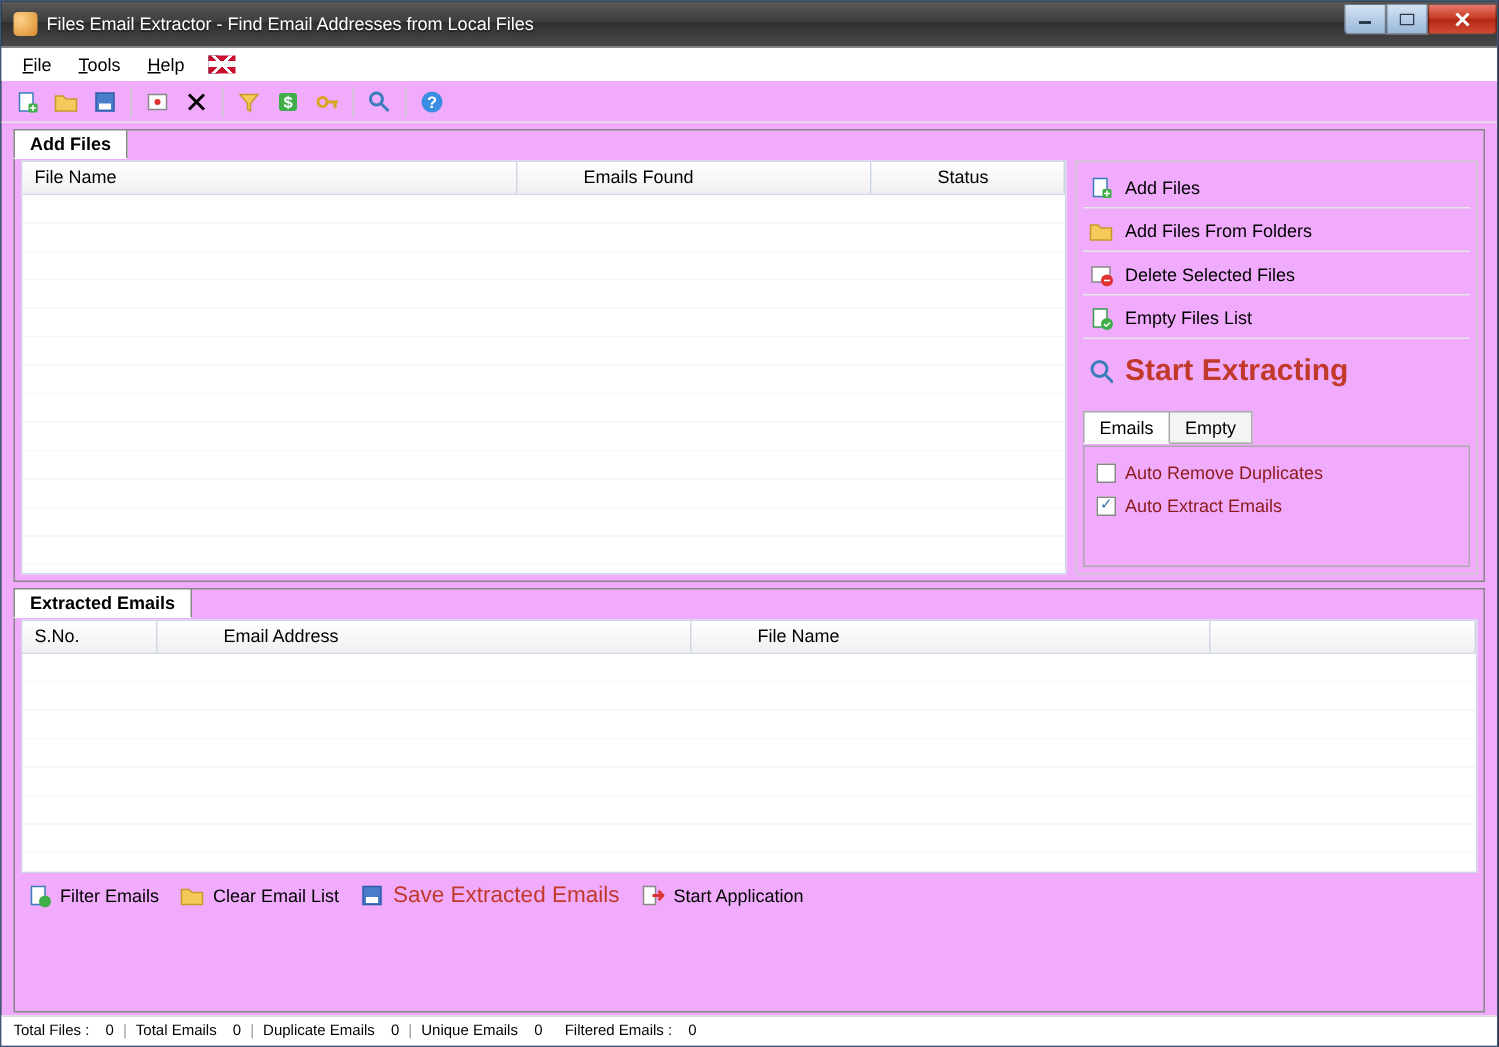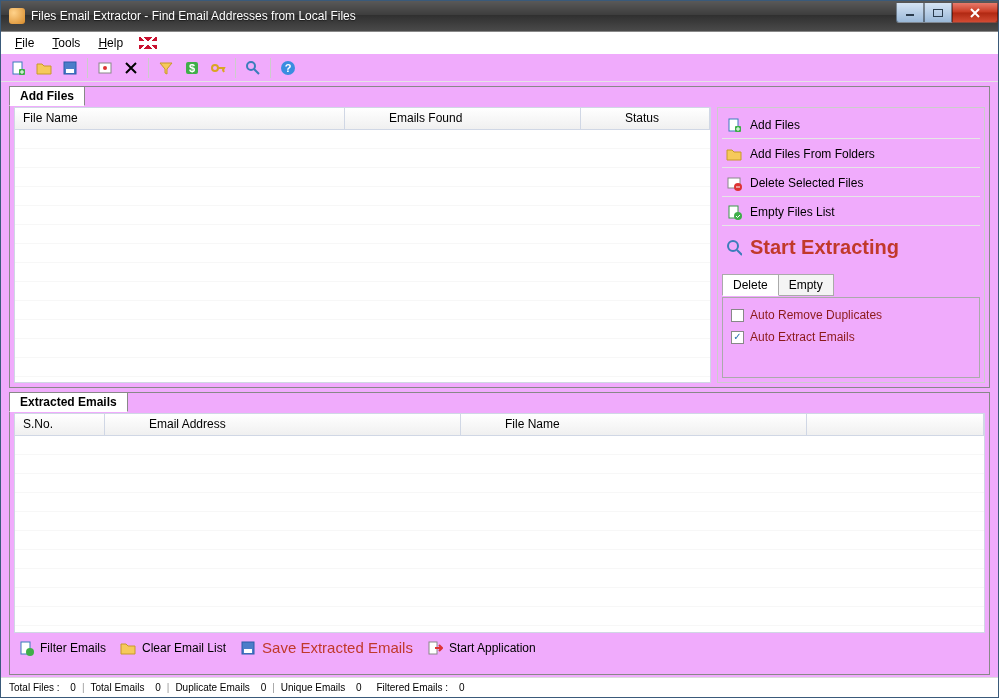--- a/index.html
+++ b/index.html
@@ -58,21 +58,21 @@
 
   .subtabs { display:flex; margin-top:4px;}
   .subtab { padding:3px 10px; border:1px solid #aaa; background:#f4f4f4; margin-right:-1px; position:relative; top:1px;}
   .subtab.active { background:#fff; border-bottom:1px solid #fff; z-index:2;}
   .subpanel { border:1px solid #aaa; padding:10px 8px; flex:1;}
   .chk-row { display:flex; align-items:center; gap:6px; color:#8b1a1a; margin-bottom:8px;}
   .chk { width:13px; height:13px; border:1px solid #888; background:#fff; display:flex; align-items:center; justify-content:center;}
   .chk.checked::after{content:"✓"; font-size:10px; color:#2a6db0; line-height:1;}
 
   .lower .group-body{ padding-bottom:2px;}
-  .emailtable{ height:220px;}
+  .emailtable{ height:169px;}
 
   .bottom-actions{ display:flex; align-items:center; gap:14px; padding:6px 4px 2px 4px; flex-wrap:wrap;}
   .action{ display:flex; align-items:center; gap:6px; cursor:pointer;}
   .action.red{ color:#c0392b; font-size:15px; }
 
   .statusbar{ height:20px; display:flex; align-items:center; padding:0 8px; gap:4px; border-top:1px solid #ddd; background:#fff; font-size:10px;}
   .statusbar .sep{ color:#999; margin:0 2px;}
 
   
   svg { display:block; }
@@ -237,21 +237,21 @@
               <span class="side-icon">
                   <svg width="18" height="18">
                     <circle cx="7" cy="7" r="5" fill="none" stroke="#3a7dbb" stroke-width="2"></circle>
                     <path d="M11 11l5 5" stroke="#3a7dbb" stroke-width="2"></path>
                   </svg>
                 </span>
               <span>Start Extracting</span>
             </div>
 
             <div class="subtabs">
-              <div class="subtab active">Delete</div>
+              <div class="subtab active">Emails</div>
               <div class="subtab">Empty</div>
             </div>
             <div class="subpanel">
               <div class="chk-row">
                 <span class="chk"></span>
                 <span>Auto Remove Duplicates</span>
               </div>
               <div class="chk-row">
                 <span class="chk checked"></span>
                 <span>Auto Extract Emails</span>

